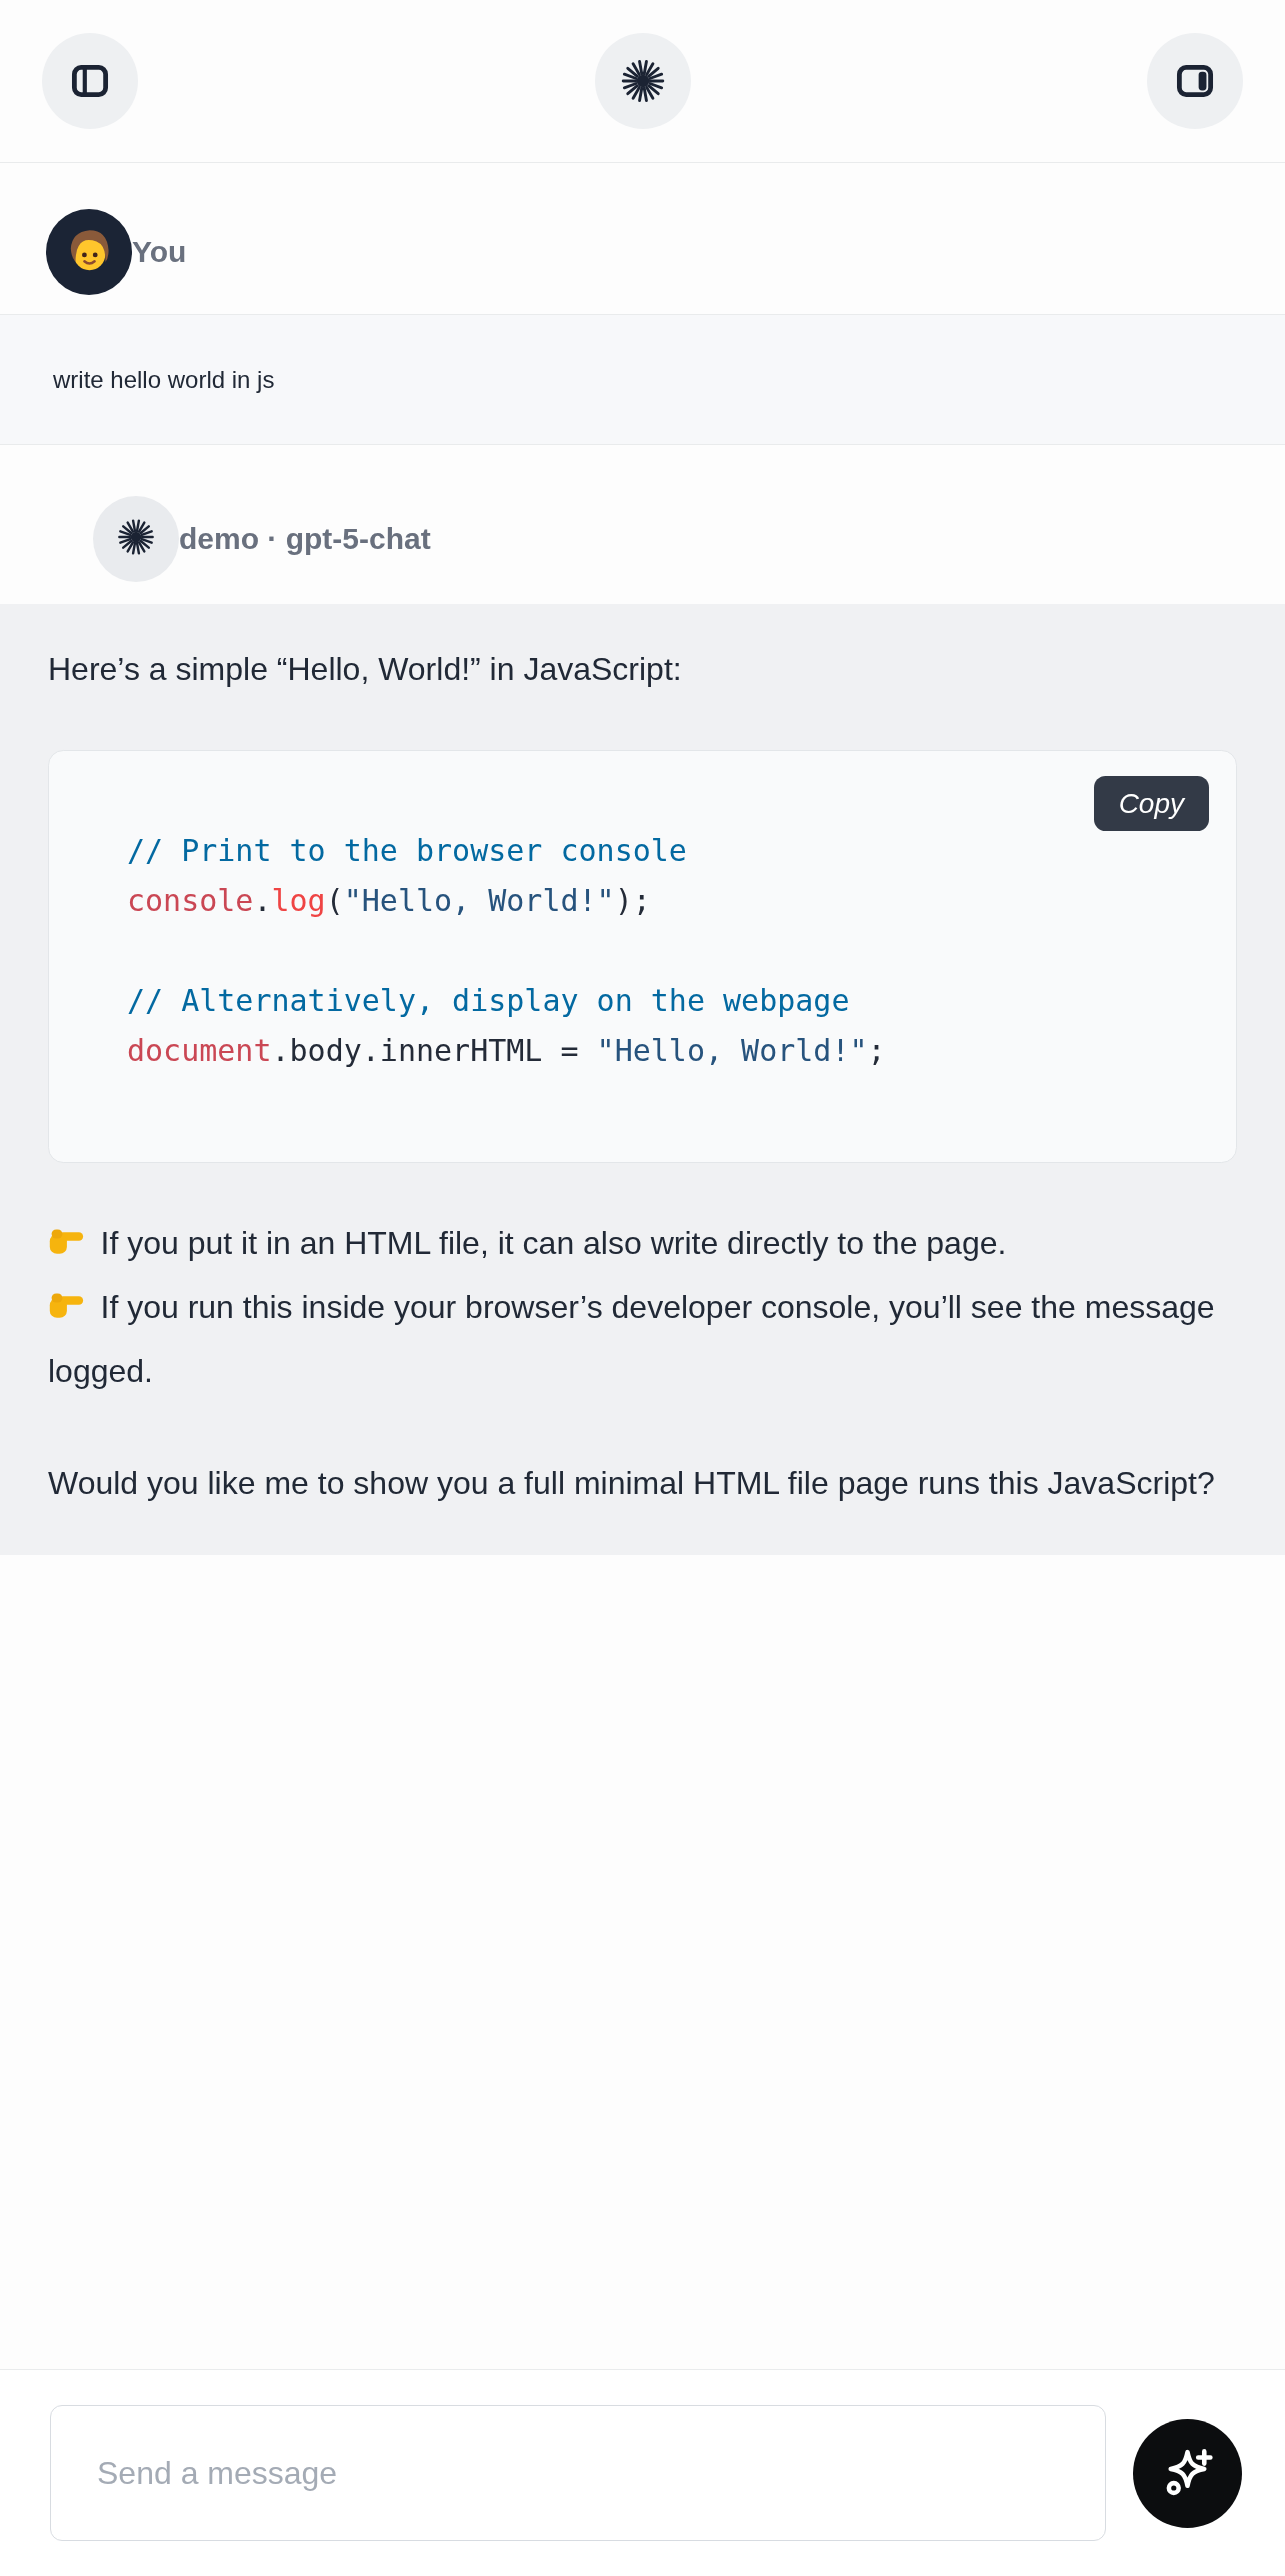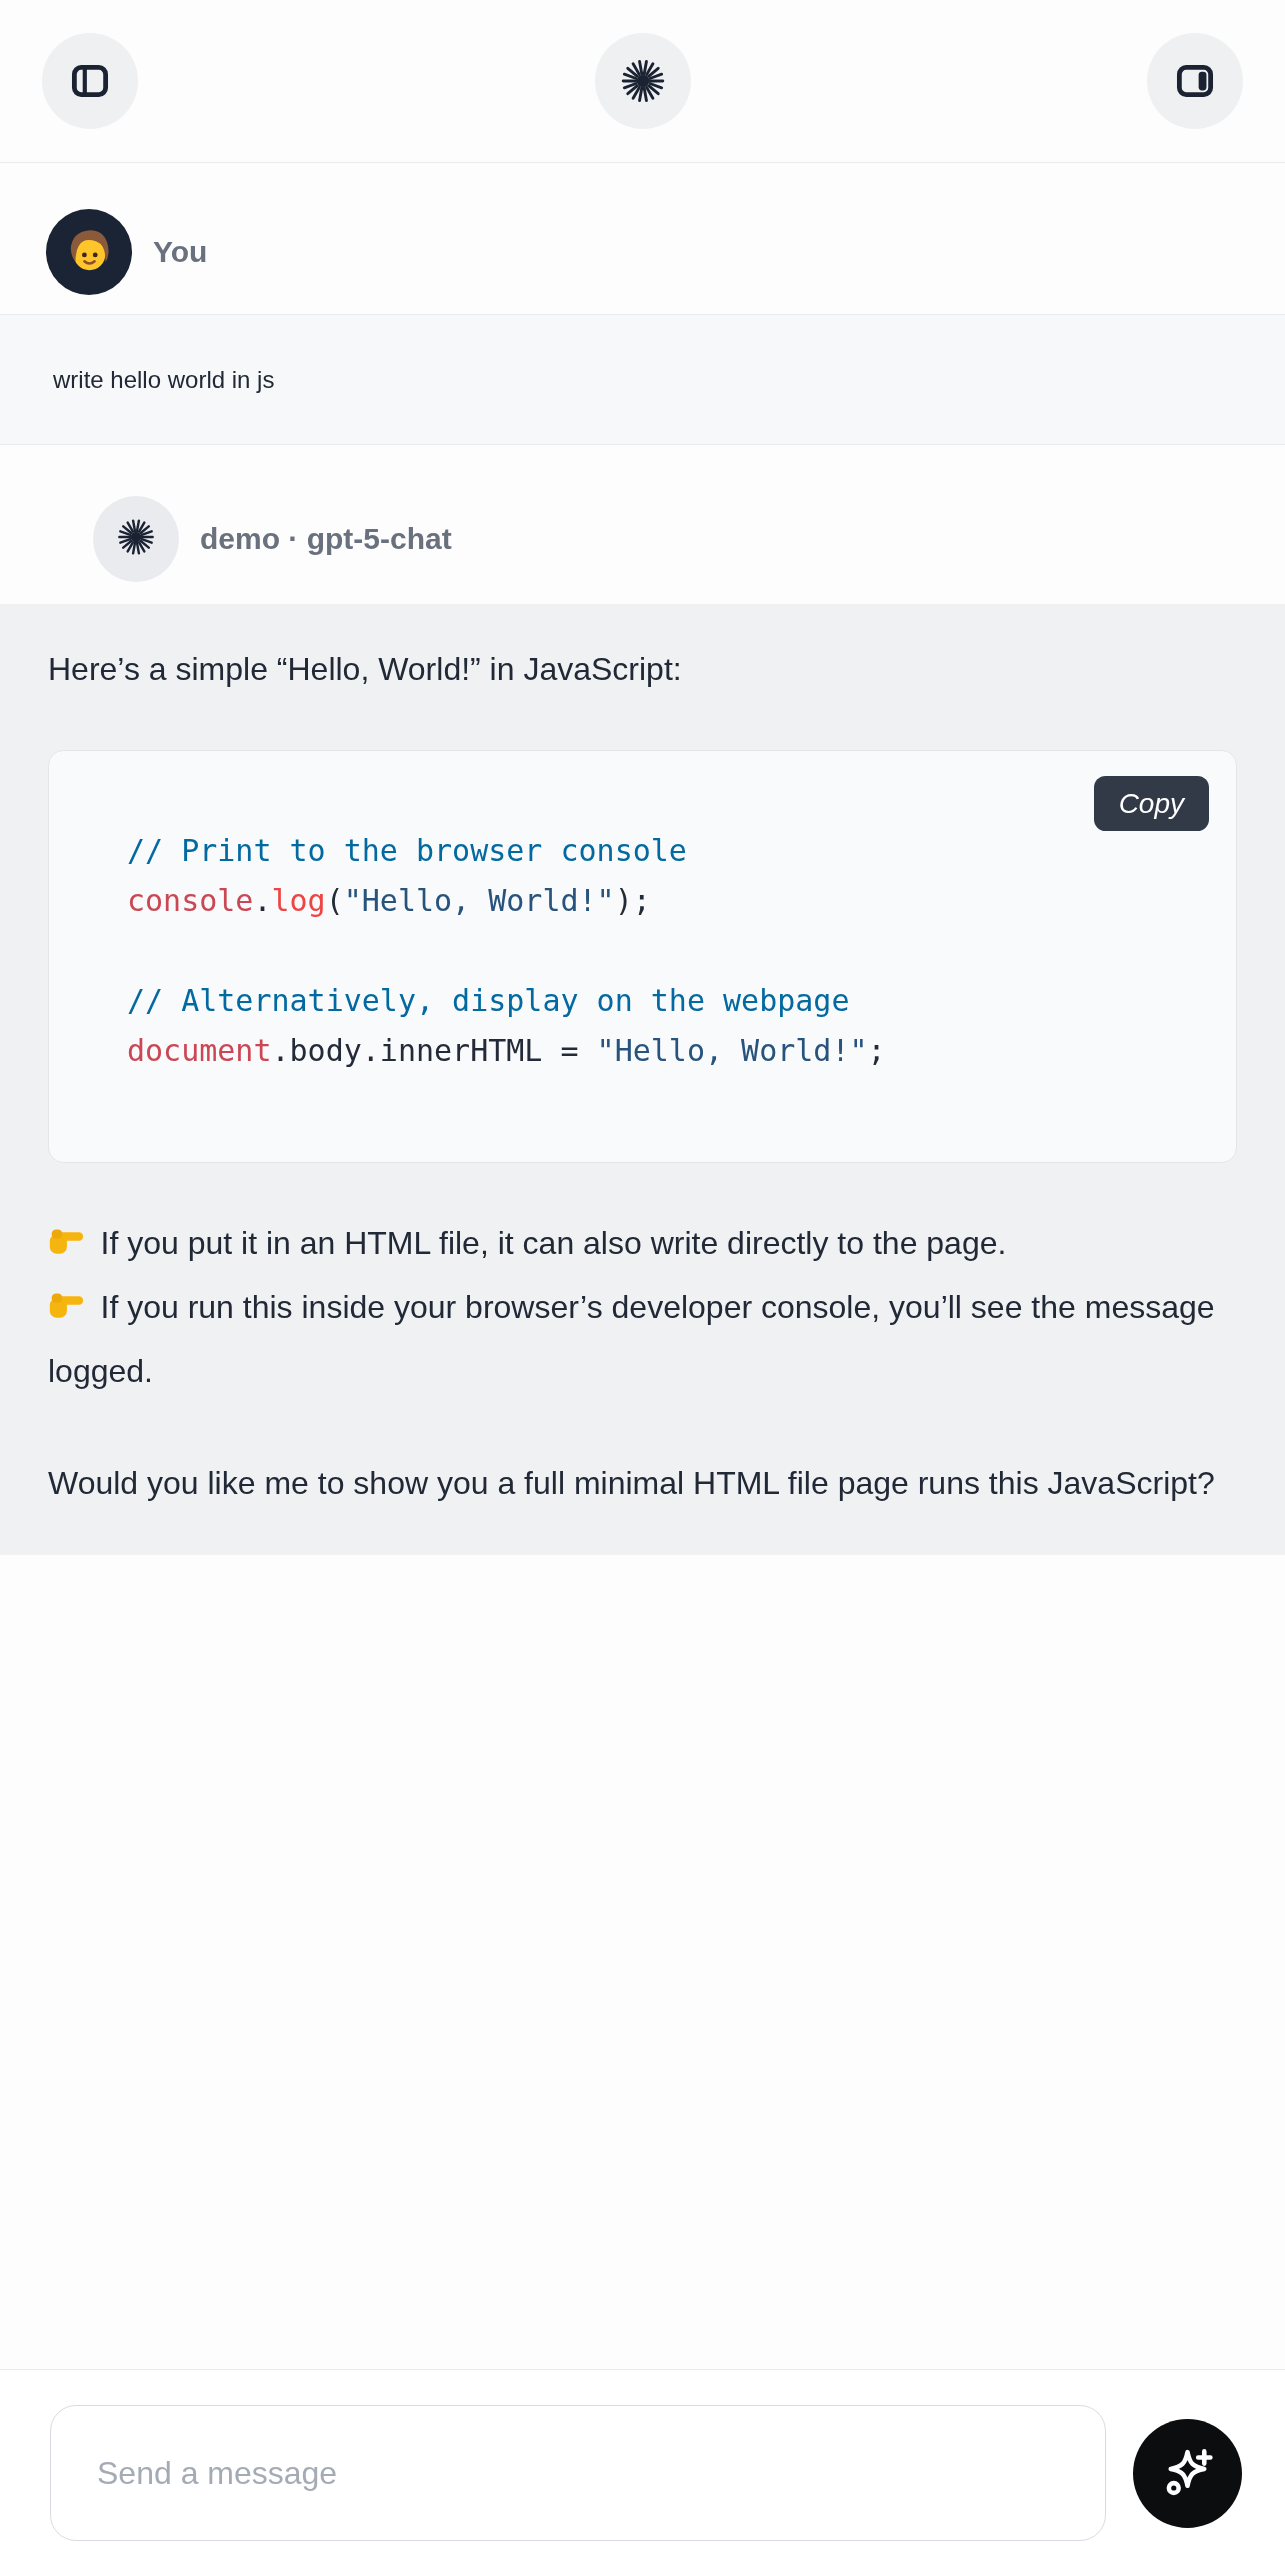--- a/index.html
+++ b/index.html
@@ -11,21 +11,21 @@
   .topbar{
     height:163px;display:flex;align-items:center;justify-content:space-between;
     padding:0 42px;border-bottom:1.9px solid #e9ebec;box-sizing:border-box;background:#fdfdfd;
   }
   .icon-circle{
     width:96px;height:96px;border-radius:50%;background:#eef0f2;border:none;
     display:flex;align-items:center;justify-content:center;cursor:pointer;padding:0;
   }
   .icon-circle svg{width:50px;height:50px;display:block;}
   
-  .turn-head{display:flex;align-items:center;gap:21px;padding:0 46px;}
+  .turn-head{display:flex;align-items:center;padding:0 46px;}
   .turn-head.user{margin-top:46px;}
   .turn-head.assistant{margin-top:51px;margin-left:47px;}
   .avatar{width:86px;height:86px;border-radius:50%;display:flex;align-items:center;justify-content:center;flex:0 0 auto;}
   .avatar.user-a{background:#1b2435;}
   .avatar.asst-a{background:#e9ebee;}
   .avatar.user-a svg{width:61px;height:61px;}
   .avatar.asst-a svg{width:42px;height:42px;}
   .turn-name{font-size:30px;font-weight:700;color:#69707e;}
   
   .user-msg{
@@ -62,21 +62,21 @@
   .question{margin:49px 0 0;line-height:63px;}
   .emoji-hand{display:inline-block;width:36px;height:32.5px;vertical-align:-3.8px;margin-right:7.6px;}
   .emoji-hand svg{width:36px;height:32.5px;display:block;}
   
   .composer{
     position:absolute;left:0;right:0;bottom:0;height:207px;background:#ffffff;
     border-top:1.9px solid #e9ebec;display:flex;align-items:center;
     padding:0 43px 0 50px;gap:27px;box-sizing:border-box;
   }
   .composer input{
-    flex:1;height:136px;border:1.9px solid #d8dce1;border-radius:26px;background:#ffffff;
+    flex:1;height:136px;border:1.9px solid #d8dce1;border-radius:12px;background:#ffffff;
     padding:0 46px;font-size:32px;color:#212936;outline:none;box-sizing:border-box;
     font-family:"Liberation Sans",sans-serif;
   }
   .composer input::placeholder{color:#a4abb5;}
   .send-btn{
     width:109px;height:109px;border-radius:50%;background:#0c0d0f;border:none;
     display:flex;align-items:center;justify-content:center;cursor:pointer;flex:0 0 auto;padding:0;
   }
   .send-btn svg{width:61px;height:61px;display:block;}
 </style>

